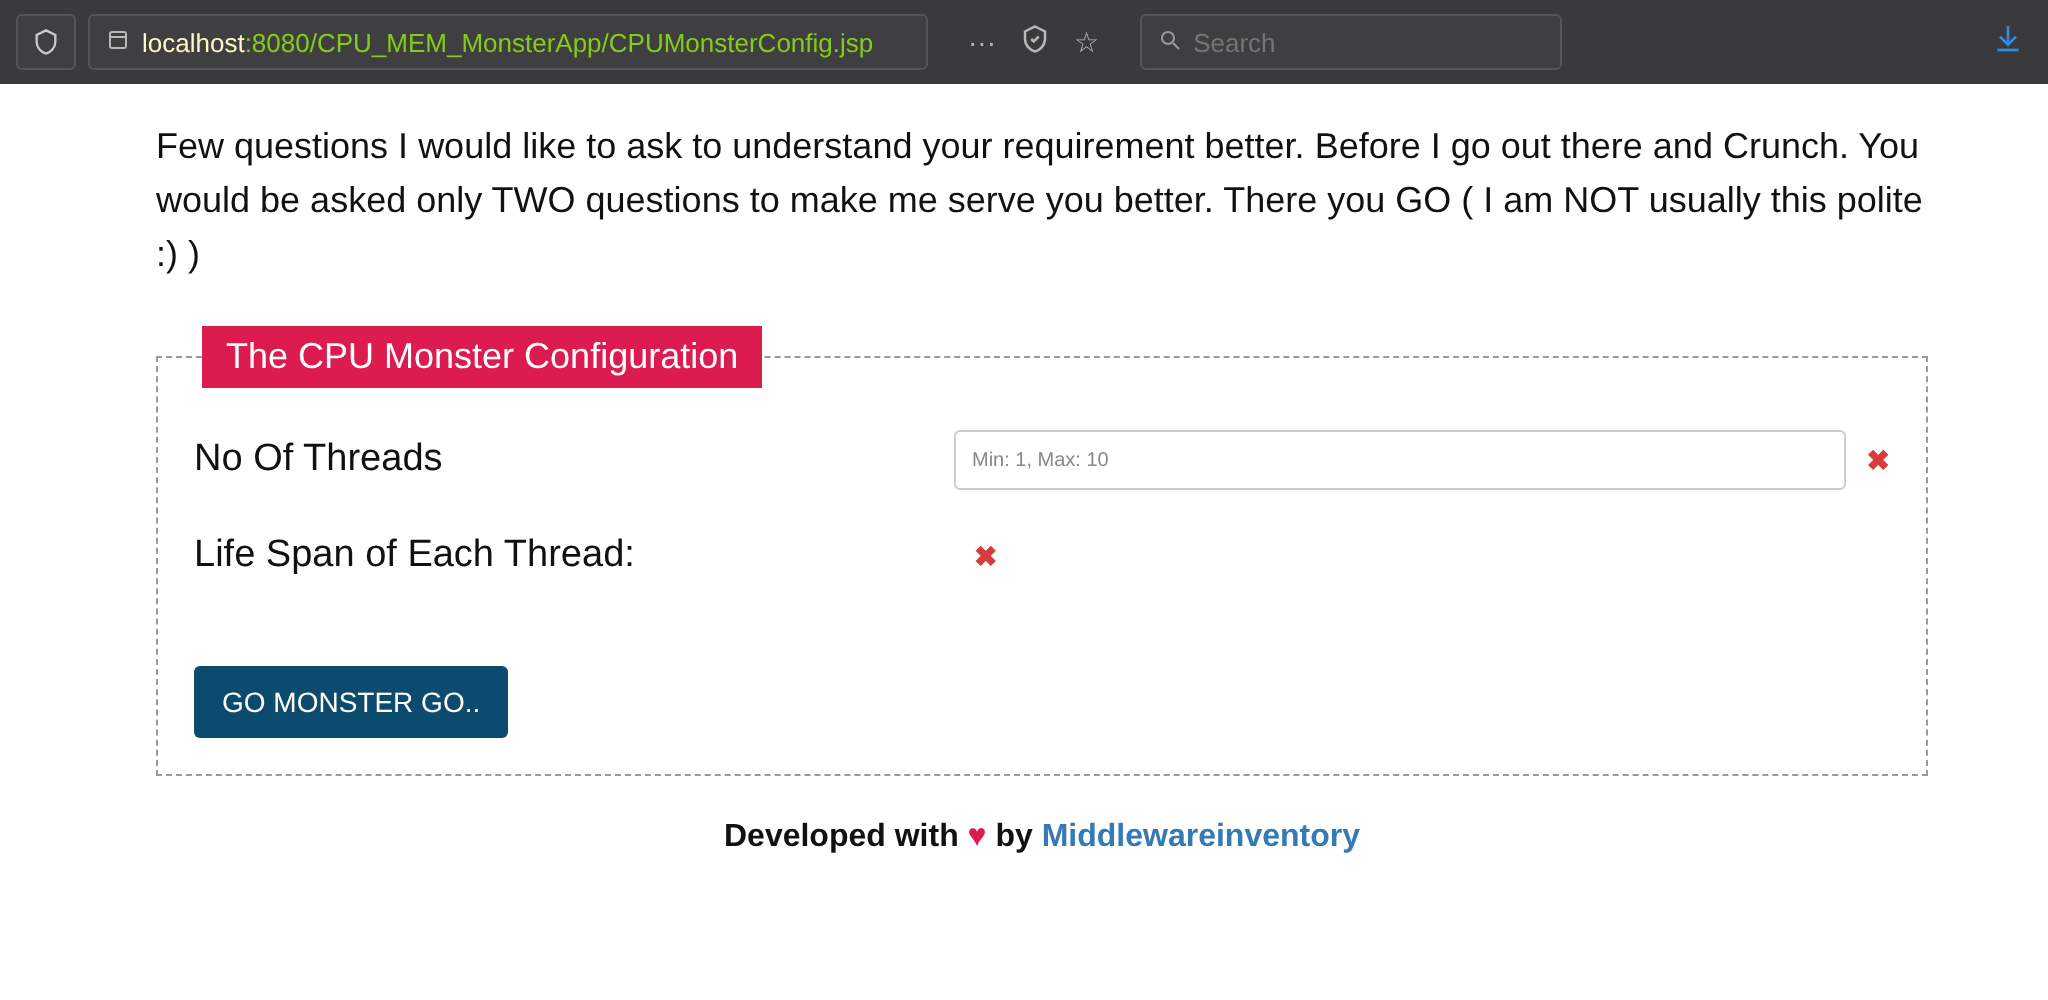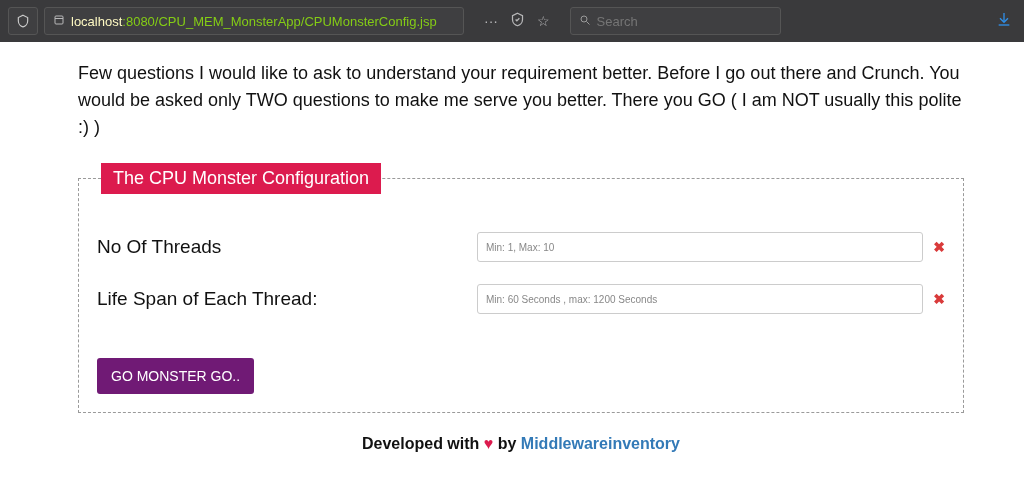--- a/index.html
+++ b/index.html
@@ -101,21 +101,21 @@
     color: #fff;
     font-size: 18px;
     padding: 5px 12px;
     margin-left: 4px;
   }
   .form-row {
     display: flex;
     align-items: center;
     margin-top: 22px;
   }
-  .form-row:first-of-type { margin-top: 20px; }
+  .form-row:first-of-type { margin-top: 3px; }
   .form-row label {
     flex: 0 0 380px;
     font-size: 19px;
     font-weight: 500;
     color: #111;
   }
   .form-row input[type="number"] {
     flex: 1;
     height: 30px;
     border: 1px solid #ccc;
@@ -126,21 +126,21 @@
   }
   .form-row input[type="number"]::placeholder { color: #888; }
   .form-row .x-icon {
     color: #d93a3a;
     font-weight: 900;
     margin-left: 10px;
     font-size: 14px;
   }
   .submit-row { margin-top: 44px; }
   button.go {
-    background: #701a75;
+    background: #0c4a6e;
     color: #fff;
     border: none;
     padding: 10px 14px;
     font-size: 14px;
     border-radius: 3px;
     cursor: pointer;
   }
   .footer {
     text-align: center;
     font-size: 16px;
@@ -209,21 +209,20 @@
     <legend>The CPU Monster Configuration</legend>
 
     <div class="form-row">
       <label>No Of Threads</label>
       <input type="number" placeholder="Min: 1, Max: 10" style="">
       <span class="x-icon">✖</span>
     </div>
 
     <div class="form-row">
       <label>Life Span of Each Thread:</label>
-      <input type="number" placeholder="Min: 60 Seconds , max: 1200 Seconds" style="">
       <span class="x-icon">✖</span>
     </div>
 
     <div class="submit-row">
       <button class="go">GO MONSTER GO..</button>
     </div>
   </fieldset>
 
   <div class="footer">
     <span>Developed with </span><span class="heart">♥</span><span> by </span><a href="#">Middlewareinventory</a>

